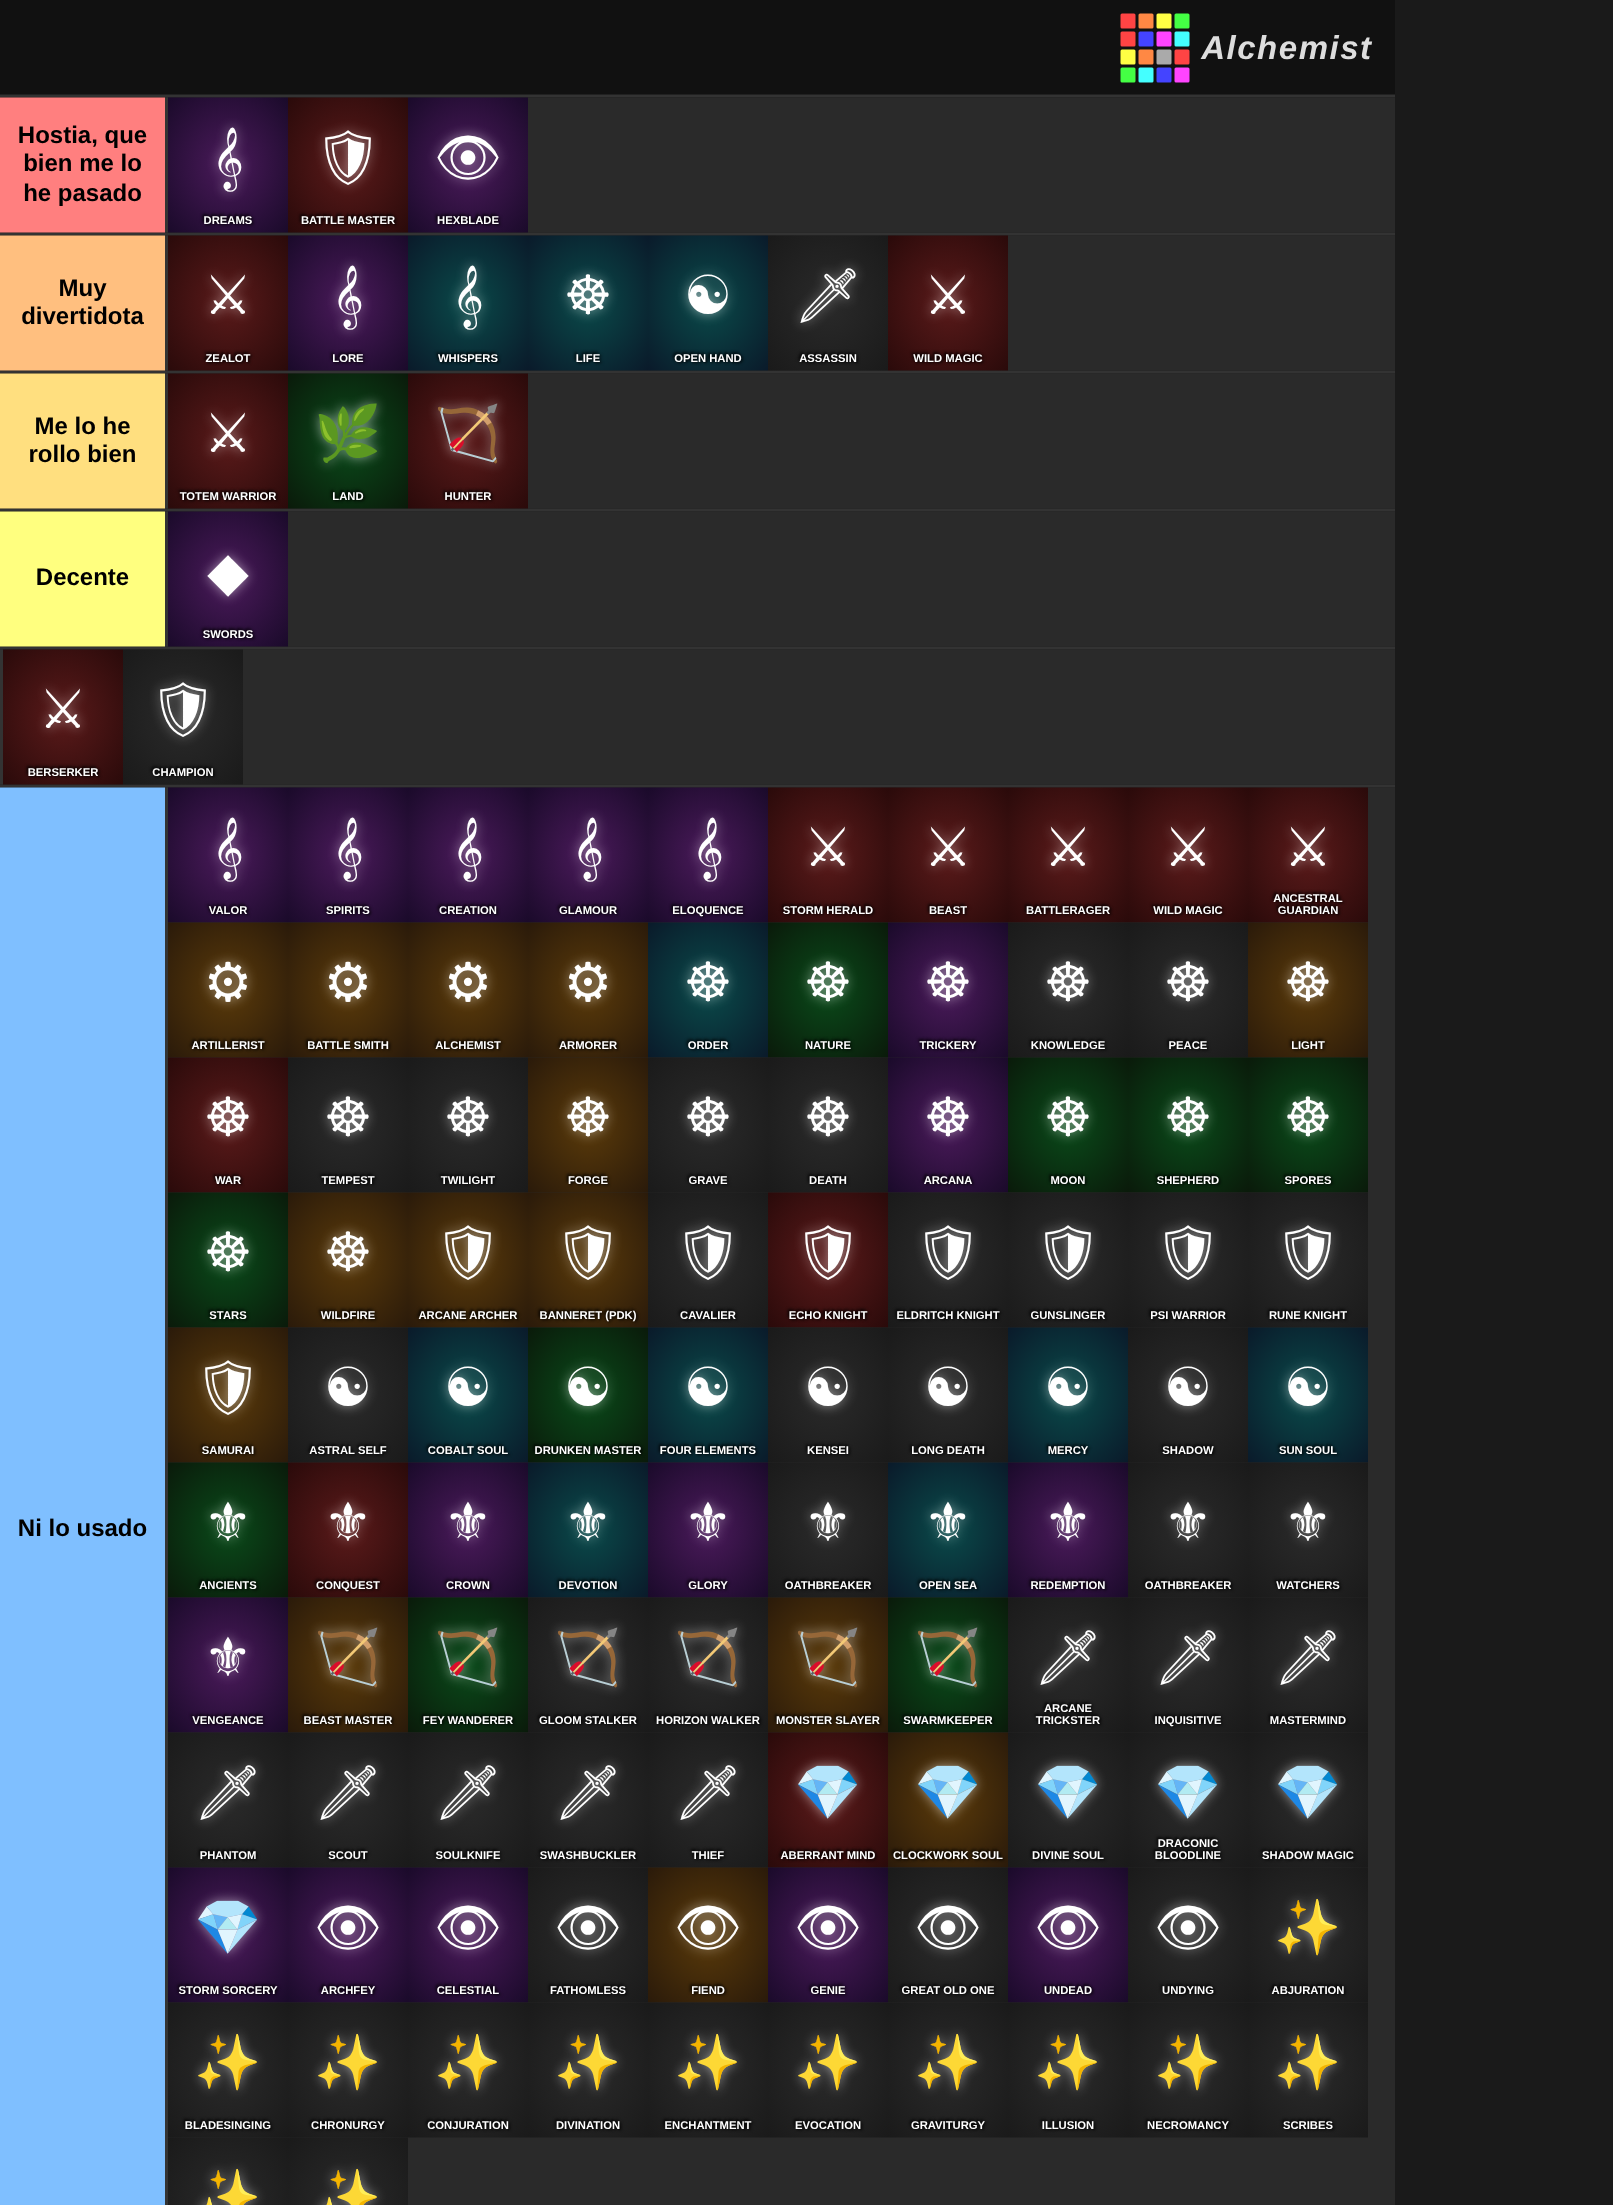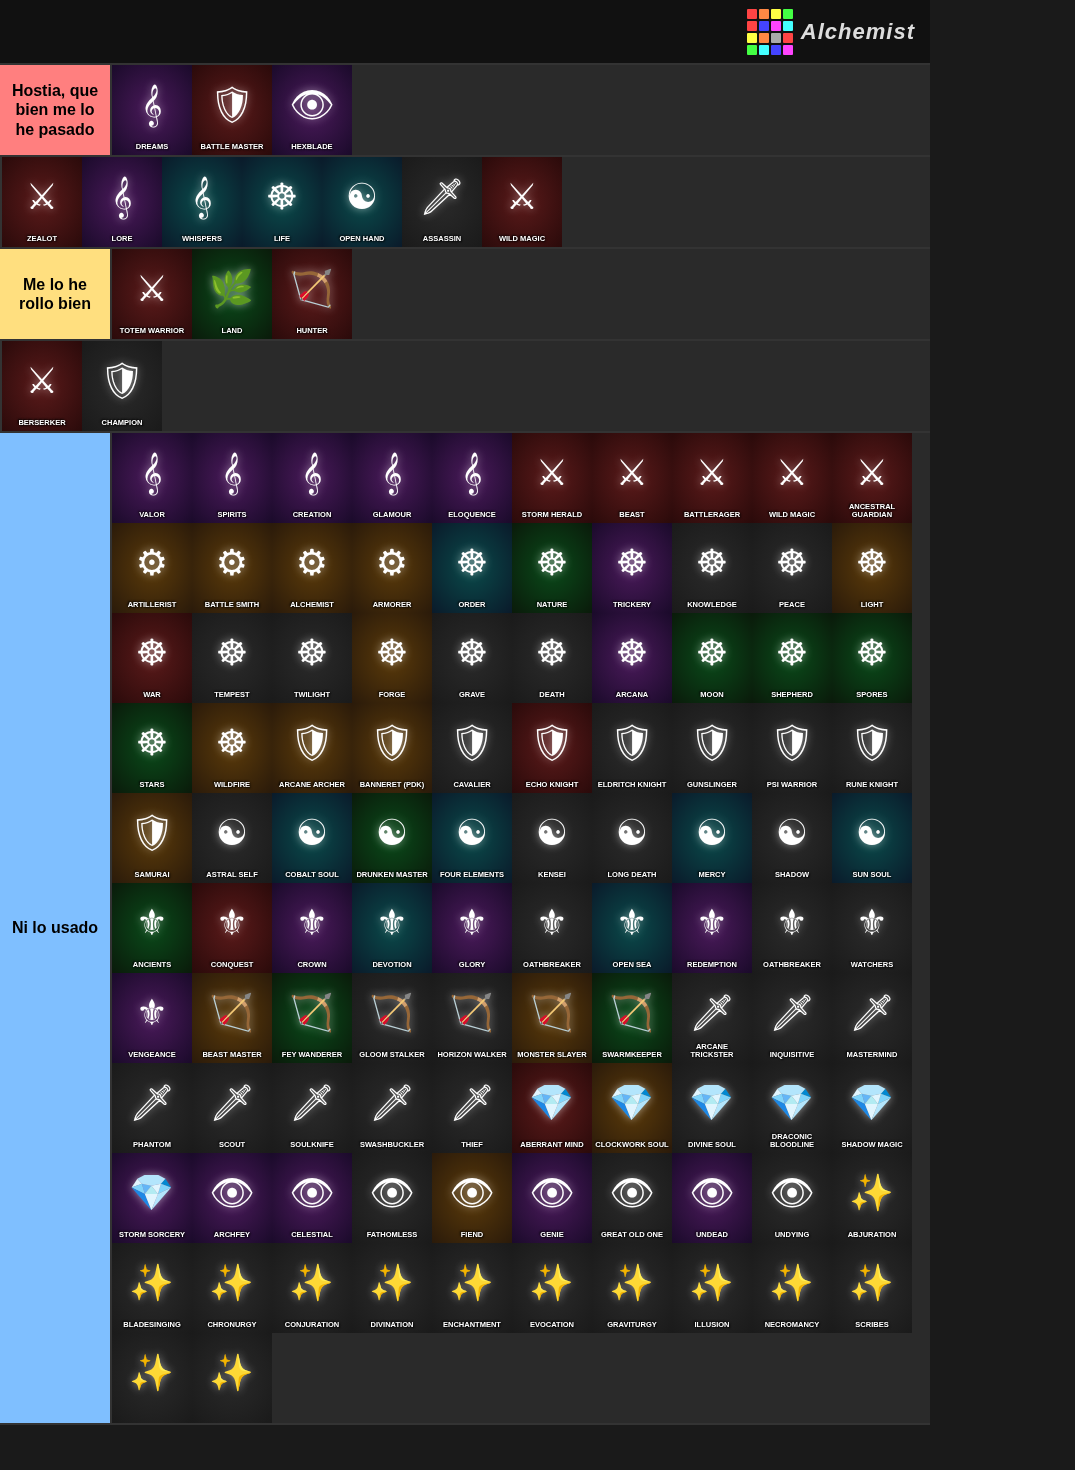--- a/index.html
+++ b/index.html
@@ -151,20 +151,21 @@
           <div class="icon-container" style="font-size: 36px; color: white; filter: drop-shadow(rgba(255, 255, 255, 0.5) 0px 0px 4px);">🛡</div>
           <div class="item-label">Battle Master</div>
         </div>
         <div class="item" style="background: radial-gradient(rgb(74, 26, 90) 0%, rgb(26, 10, 42) 100%);">
           <div class="icon-container" style="font-size: 36px; color: white; filter: drop-shadow(rgba(255, 255, 255, 0.5) 0px 0px 4px);">👁</div>
           <div class="item-label">Hexblade</div>
         </div>
       </div>
     </div>
     <div class="tier-row">
+      <div class="tier-label" style="background: rgb(255, 191, 127);">Muy divertidota</div>
       <div class="tier-items">
         <div class="item" style="background: radial-gradient(rgb(90, 26, 26) 0%, rgb(42, 10, 10) 100%);">
           <div class="icon-container" style="font-size: 36px; color: white; filter: drop-shadow(rgba(255, 255, 255, 0.5) 0px 0px 4px);">⚔</div>
           <div class="item-label">Zealot</div>
         </div>
         <div class="item" style="background: radial-gradient(rgb(74, 26, 90) 0%, rgb(26, 10, 42) 100%);">
           <div class="icon-container" style="font-size: 36px; color: white; filter: drop-shadow(rgba(255, 255, 255, 0.5) 0px 0px 4px);">𝄞</div>
           <div class="item-label">Lore</div>
         </div>
         <div class="item" style="background: radial-gradient(rgb(10, 74, 74) 0%, rgb(10, 26, 42) 100%);">
@@ -200,20 +201,29 @@
           <div class="icon-container" style="font-size: 36px; color: white; filter: drop-shadow(rgba(255, 255, 255, 0.5) 0px 0px 4px);">🌿</div>
           <div class="item-label">Land</div>
         </div>
         <div class="item" style="background: radial-gradient(rgb(90, 26, 26) 0%, rgb(42, 10, 10) 100%);">
           <div class="icon-container" style="font-size: 36px; color: white; filter: drop-shadow(rgba(255, 255, 255, 0.5) 0px 0px 4px);">🏹</div>
           <div class="item-label">Hunter</div>
         </div>
       </div>
     </div>
     <div class="tier-row">
+      <div class="tier-label" style="background: rgb(255, 255, 127);">Decente</div>
+      <div class="tier-items">
+        <div class="item" style="background: radial-gradient(rgb(74, 26, 90) 0%, rgb(26, 10, 42) 100%);">
+          <div class="icon-container" style="font-size: 36px; color: white; filter: drop-shadow(rgba(255, 255, 255, 0.5) 0px 0px 4px);">◆</div>
+          <div class="item-label">Swords</div>
+        </div>
+      </div>
+    </div>
+    <div class="tier-row">
       <div class="tier-items">
         <div class="item" style="background: radial-gradient(rgb(90, 26, 26) 0%, rgb(42, 10, 10) 100%);">
           <div class="icon-container" style="font-size: 36px; color: white; filter: drop-shadow(rgba(255, 255, 255, 0.5) 0px 0px 4px);">⚔</div>
           <div class="item-label">Berserker</div>
         </div>
         <div class="item" style="background: radial-gradient(rgb(42, 42, 42) 0%, rgb(26, 26, 26) 100%);">
           <div class="icon-container" style="font-size: 36px; color: white; filter: drop-shadow(rgba(255, 255, 255, 0.5) 0px 0px 4px);">🛡</div>
           <div class="item-label">Champion</div>
         </div>
       </div>

